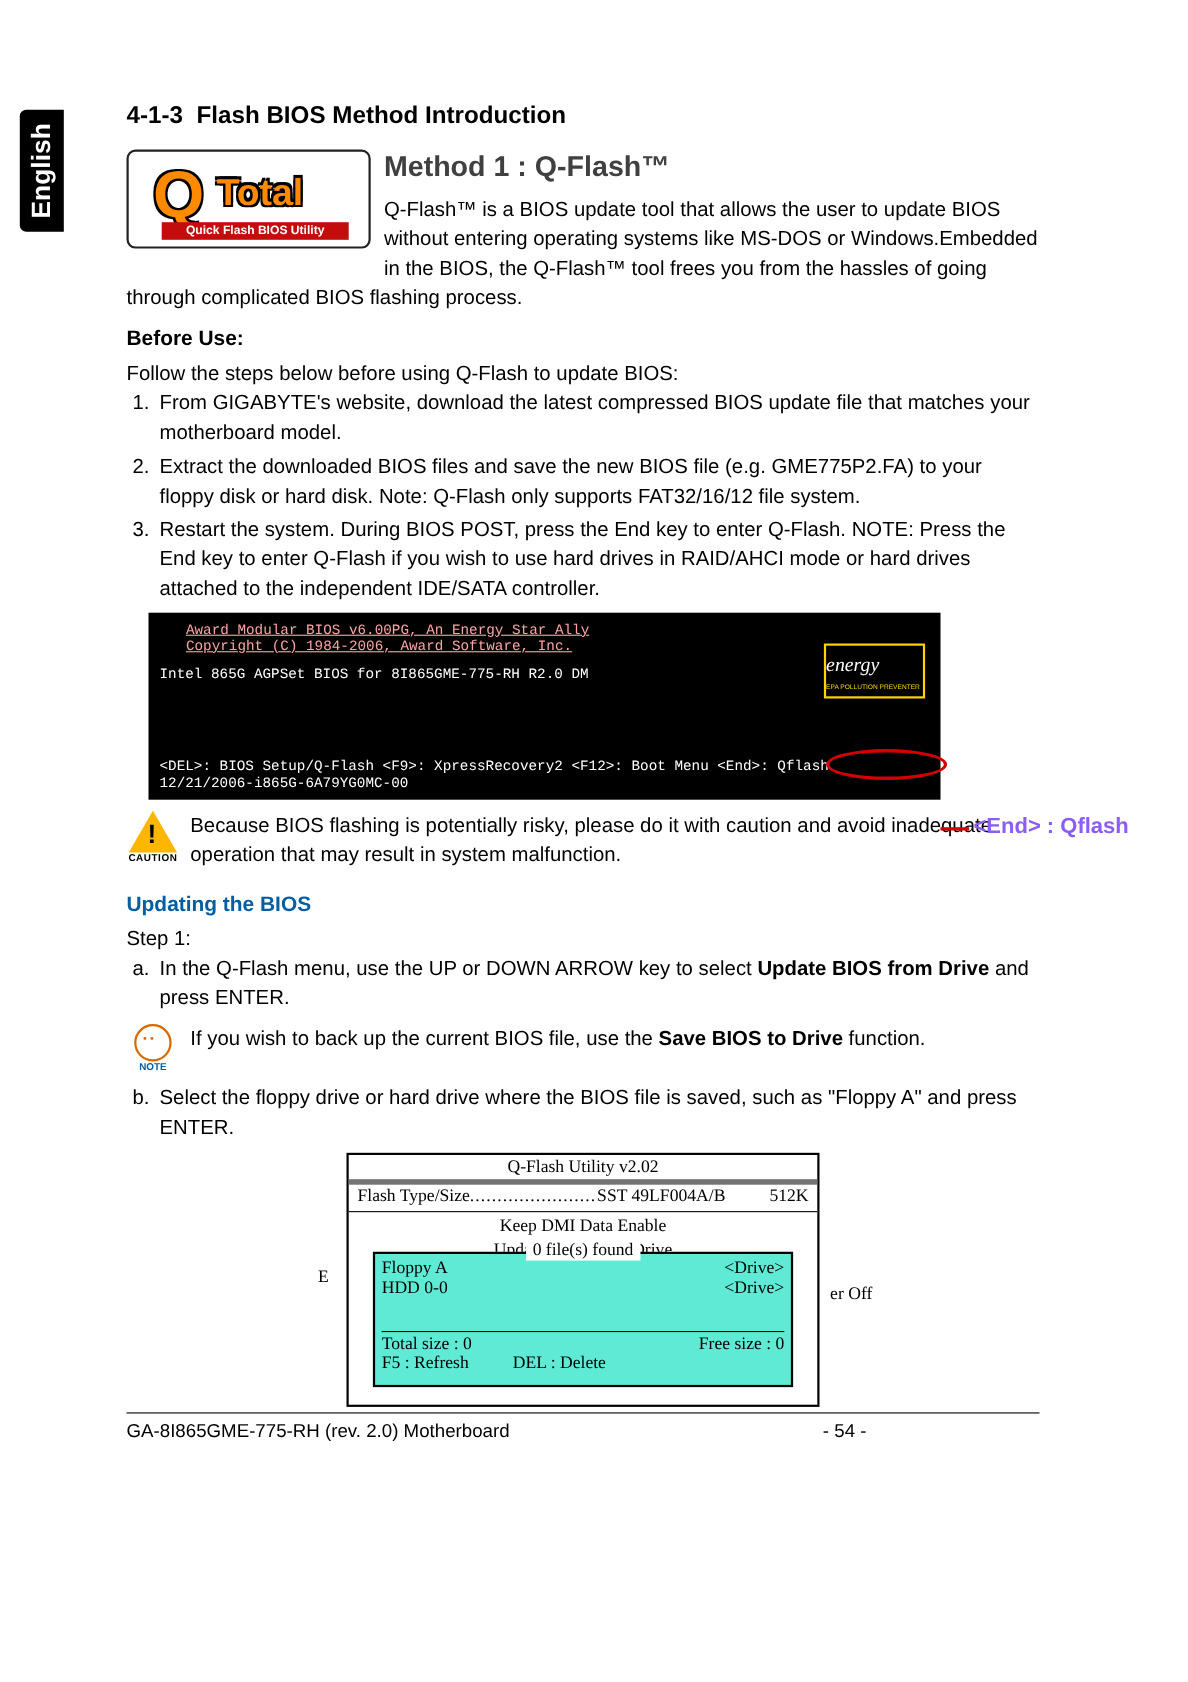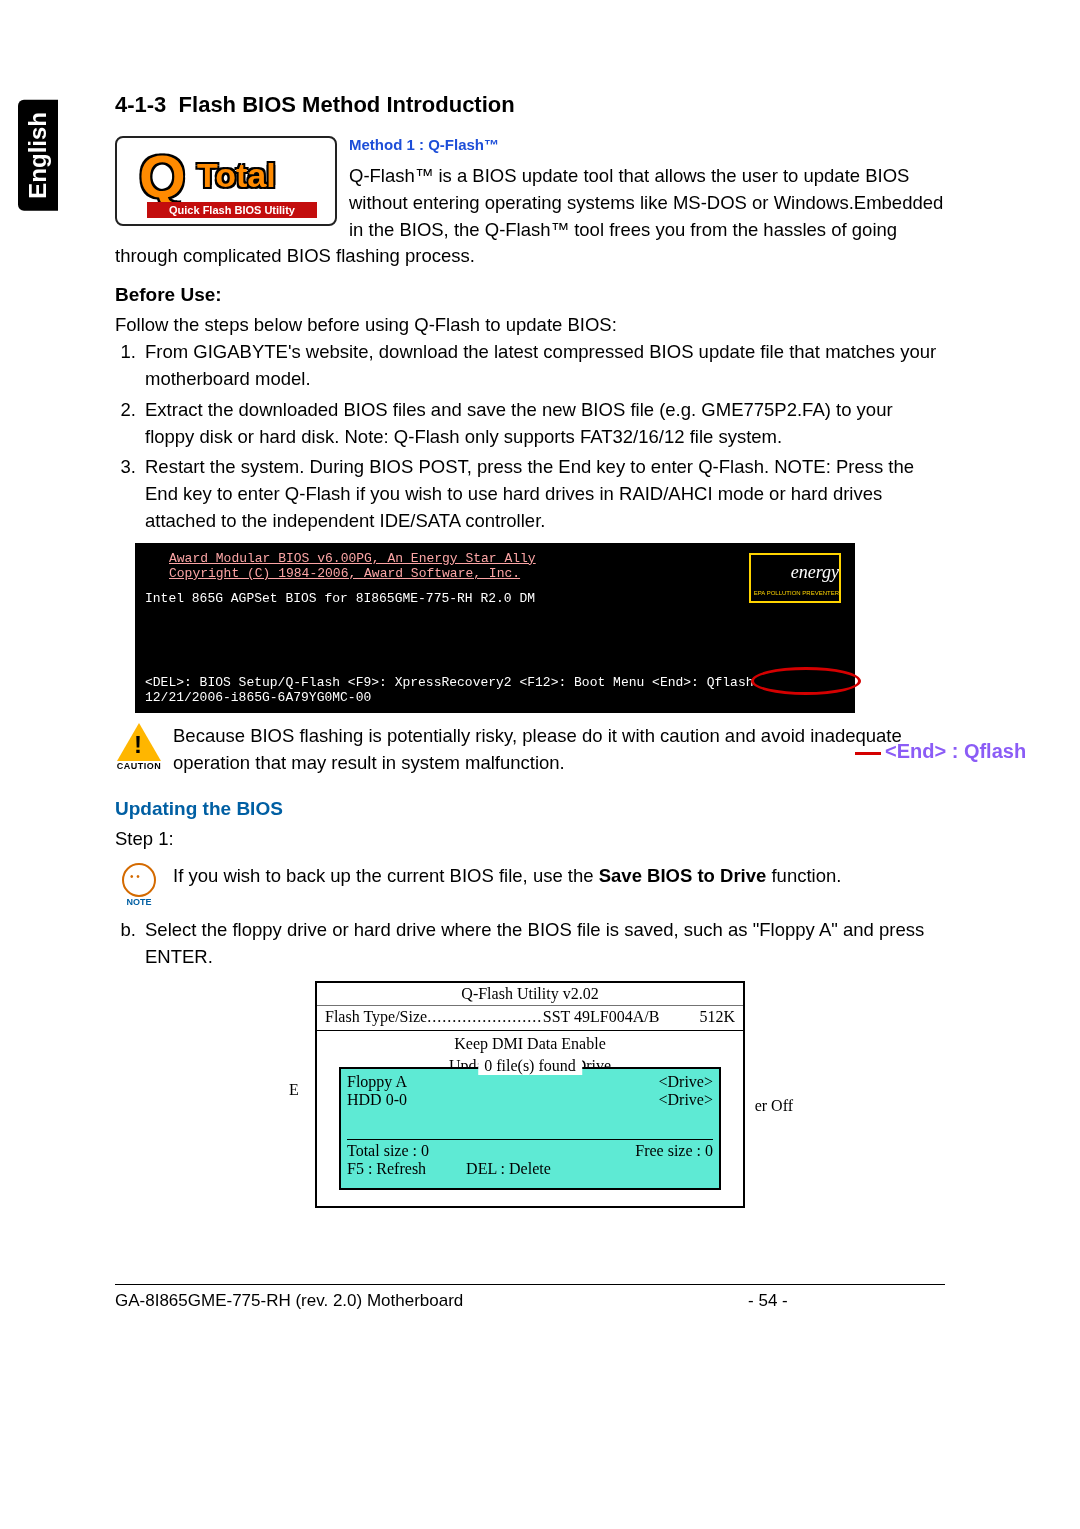--- a/index.html
+++ b/index.html
@@ -68,23 +68,23 @@
     left: 30px; bottom: 6px;
     width: 170px;
     background: #c30d0d;
     color: #fff;
     font-size: 11px;
     font-weight: bold;
     text-align: center;
     padding: 2px 4px;
   }
   .method-title {
-    color: #1d4ed8;
-    font-weight: bold;
-    font-size: 15px;
+    color: #404040;
+    font-weight: bold;
+    font-size: 26px;
     margin-bottom: 10px;
   }
   .body-text {
     font-size: 18.5px;
     line-height: 1.45;
   }
   .clear { clear: both; }
   .subhead {
     font-weight: bold;
     font-size: 19px;
@@ -107,28 +107,28 @@
     position: relative;
     color: #fff;
     font-family: "Courier New", monospace;
     font-size: 13px;
     padding: 8px 10px;
   }
   .bios-screen .line1 { color: #fca5a5; margin-left: 24px; text-decoration: underline; }
   .bios-screen .line3 { margin-top: 10px; }
   .bios-screen .energy {
     position: absolute;
-    right: 14px; top: 10px;
+    right: 14px; top: 28px;
     width: 92px; height: 50px;
     border: 2px solid #ffd400;
     color: #fff;
     font-style: italic;
     font-family: cursive;
     font-size: 18px;
-    text-align: right;
+    text-align: left;
     line-height: 34px;
   }
   .bios-screen .energy .sub {
     font-size: 6px;
     font-family: Arial;
     font-style: normal;
     color: #ffd400;
     line-height: 8px;
     display: block;
   }
@@ -225,21 +225,21 @@
   }
   .qflash-util {
     width: 430px;
     margin: 10px auto 0;
     border: 2px solid #000;
     font-family: "Times New Roman", serif;
     font-size: 16px;
   }
   .qflash-util .title {
     text-align: center;
-    border-bottom: 1px solid #737373;
+    border-bottom: 5px solid #737373;
     padding: 2px 0;
   }
   .qflash-util .row { display: flex; padding: 2px 8px; }
   .qflash-util .row .dots { flex: 1; overflow: hidden; white-space: nowrap; letter-spacing: 1px; }
   .qflash-util .hr { border-top: 1px solid #000; margin: 2px 0; }
   .qflash-util .center { text-align: center; padding: 2px 0; }
   .qflash-util .inner-box {
     border: 2px solid #000;
     margin: 0 22px 6px;
     position: relative;
@@ -332,20 +332,25 @@
     <div class="caution-icon">
       <div class="tri"></div>
       <div class="ctext">CAUTION</div>
     </div>
     <div class="body-text">Because BIOS flashing is potentially risky, please do it with caution and avoid inadequate operation that may result in system malfunction.</div>
   </div>
 
   <div class="updating-head">Updating the BIOS</div>
   <div class="body-text">Step 1:</div>
 
+  <ol class="steps-alpha">
+    <li>
+      <span>In the Q-Flash menu, use the UP or DOWN ARROW key to select </span><b>Update BIOS from Drive</b><span> and press ENTER.</span>
+    </li>
+  </ol>
 
   <div class="note-row">
     <div class="note-icon">
       <div class="face"></div>
       <div class="ntext">NOTE</div>
     </div>
     <div class="body-text">
       <span>If you wish to back up the current BIOS file, use the </span><b>Save BIOS to Drive</b><span> function.</span>
     </div>
   </div>

